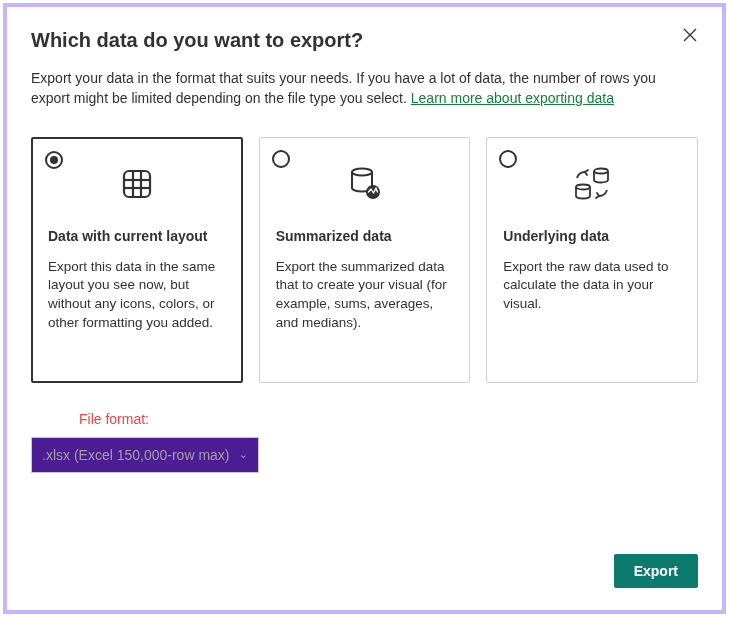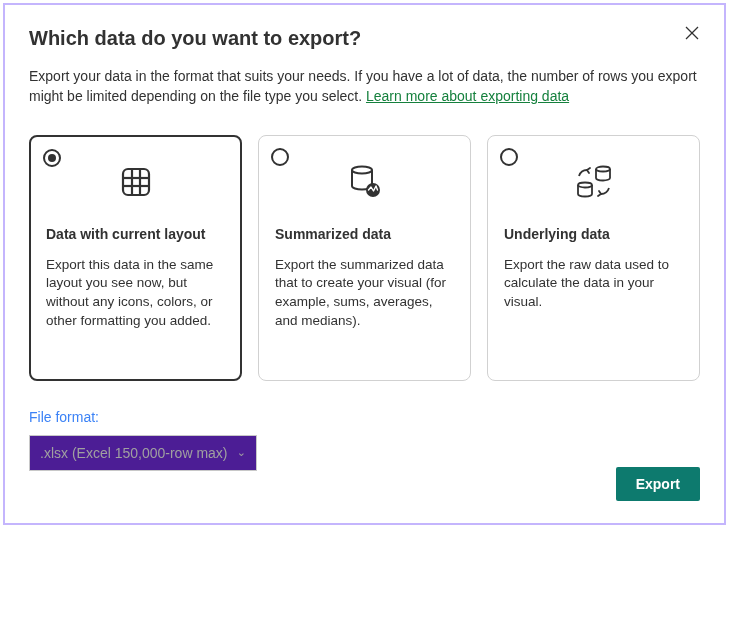--- a/index.html
+++ b/index.html
@@ -8,23 +8,23 @@
       padding: 0;
     }
     body {
       font-family: "Segoe UI", -apple-system, BlinkMacSystemFont, sans-serif;
       background: #fff;
       width: 729px;
       height: 617px;
       position: relative;
     }
     .dialog {
-      border: 2px solid #c4b5fd;
+      border: 4px solid #c4b5fd;
       width: 723px;
-      height: 522px;
+      height: 611px;
       margin: 3px;
       padding: 22px 24px;
       position: relative;
     }
     .close-btn {
       position: absolute;
       top: 14px;
       right: 18px;
       width: 28px;
       height: 28px;
@@ -53,21 +53,21 @@
       cursor: pointer;
     }
     .options {
       display: flex;
       gap: 16px;
       margin-bottom: 28px;
     }
     .option-card {
       flex: 1;
       border: 1px solid #d1d1d1;
-      border-radius: 8px;
+      border-radius: 2px;
       padding: 14px 16px 18px 16px;
       position: relative;
       cursor: pointer;
       min-height: 246px;
     }
     .option-card.selected {
       border: 2px solid #323232;
       padding: 13px 15px 17px 15px;
     }
     .radio {
@@ -103,22 +103,23 @@
       color: #323232;
       margin-bottom: 14px;
     }
     .card-desc {
       font-size: 13.5px;
       color: #323232;
       line-height: 1.4;
     }
     .file-format-label {
       font-size: 14px;
-      color: #3b82f6;
+      color: #ef4444;
       margin-bottom: 10px;
+      margin-left: 48px;
     }
     .file-format-select {
       width: 228px;
       height: 36px;
       border: 1px solid #c8c8c8;
       background: #4c1d95;
       color: #a0a0a0;
       font-size: 14px;
       padding: 12px 10px;
       display: flex;

